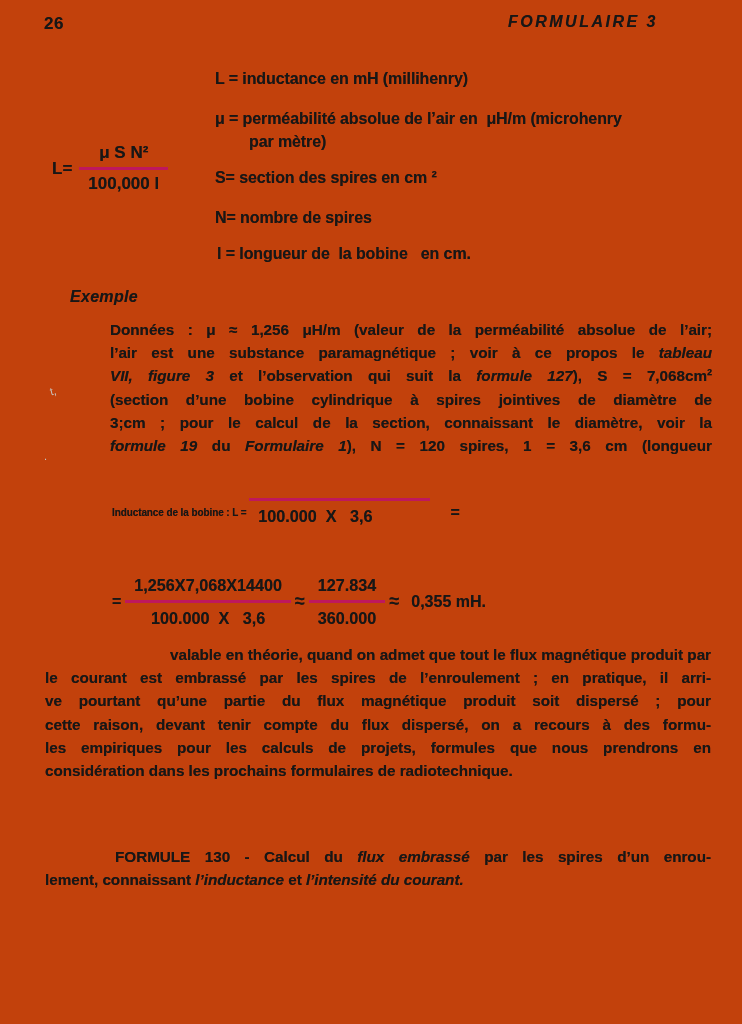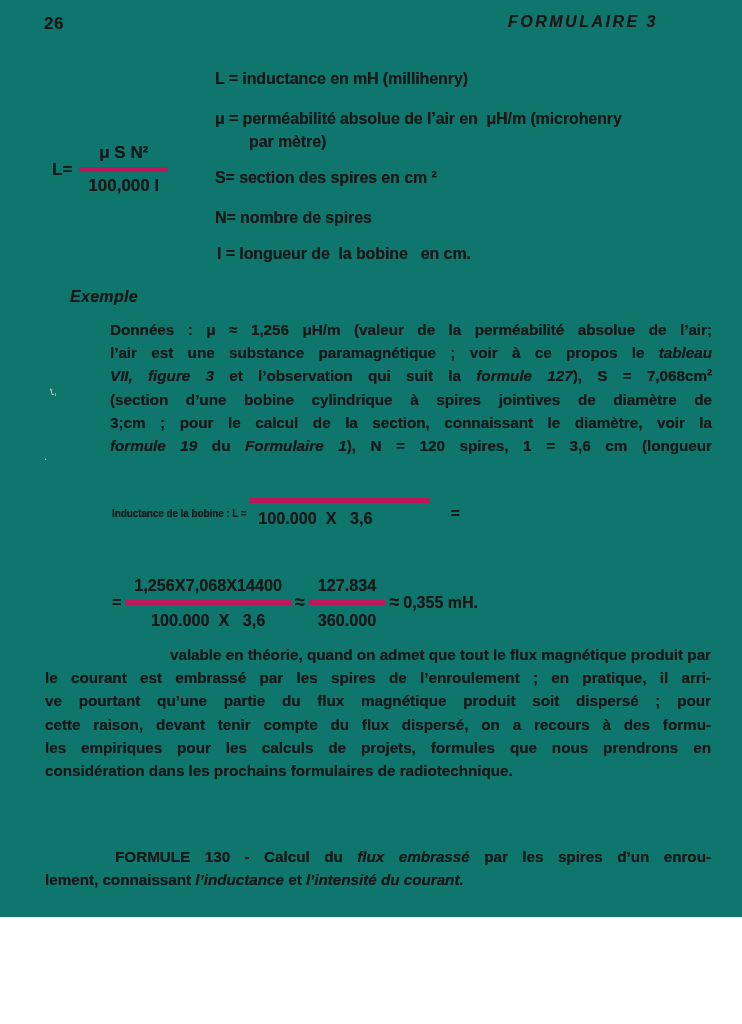--- a/index.html
+++ b/index.html
@@ -1,56 +1,56 @@
 <!DOCTYPE html>
 <html><head>
 <meta charset="utf-8">
 <style>
   html,body{margin:0;padding:0;background:#ffffff;}
   .page{
     position:relative;
-    width:742px;height:917px;
-    background:#0f766e;
+    width:742px;height:1024px;
+    background:#c2410c;
     font-family:"Liberation Sans",sans-serif;
     font-weight:700;
     color:#171717;
     overflow:hidden;
     text-shadow:0 0 .45px rgba(15,15,15,.55);
   }
   .abs{position:absolute;}
   .it{font-style:italic;text-align:center;}
   
   .pagenum{left:44px;top:14px;font-size:17px;letter-spacing:.5px;}
   .booktitle{right:84px;top:13px;font-size:16px;font-style:italic;letter-spacing:2.5px;}
   
   .defline{left:215px;font-size:16px;white-space:pre;letter-spacing:-.1px;}
   
   .frac{display:inline-block;text-align:center;vertical-align:middle;}
   .frac .num{display:block;padding:0 9px 4px;white-space:pre;}
-  .frac .den{display:block;border-top:5px solid #be185d;padding:4px 9px 0;white-space:pre;}
+  .frac .den{display:block;border-top:3px solid #be185d;padding:4px 9px 0;white-space:pre;}
   .frac.ext .num,.frac.ext .den{padding-right:58px;}
   .eq{display:flex;align-items:center;}
   .eq .sym{white-space:pre;}
   
   .formula-main{left:52px;top:143px;font-size:17px;gap:7px;}
   .formula-main .frac{font-size:17px;}
   
   .exheading{left:70px;top:288px;font-size:16px;font-style:italic;letter-spacing:.3px;}
   
   .para{font-size:15.3px;line-height:23.2px;letter-spacing:-.05px;}
   .jline{text-align:left;}
   .jline.just{text-align:justify;text-align-last:justify;}
   .ind-125 .jline:first-child{padding-left:125px;}
   .ind-70 .jline:first-child{padding-left:70px;}
   
   .calc{font-size:16px;}
   .calc .lbl{font-size:10px;white-space:pre;letter-spacing:-.1px;}
   .calc .frac{font-size:16.2px;line-height:22px;}
   .approx{font-size:18px;padding:0 4px;}
-  .result{white-space:pre;}
+  .result{white-space:pre;margin-left:8px;}
   
   .artifact{color:#c8c8c4;font-weight:400;text-shadow:none;font-size:11px;}
 </style>
 </head>
 <body>
 
 <div class="page">
 
   <div class="abs pagenum">26</div>
   <div class="abs booktitle">FORMULAIRE 3</div>

